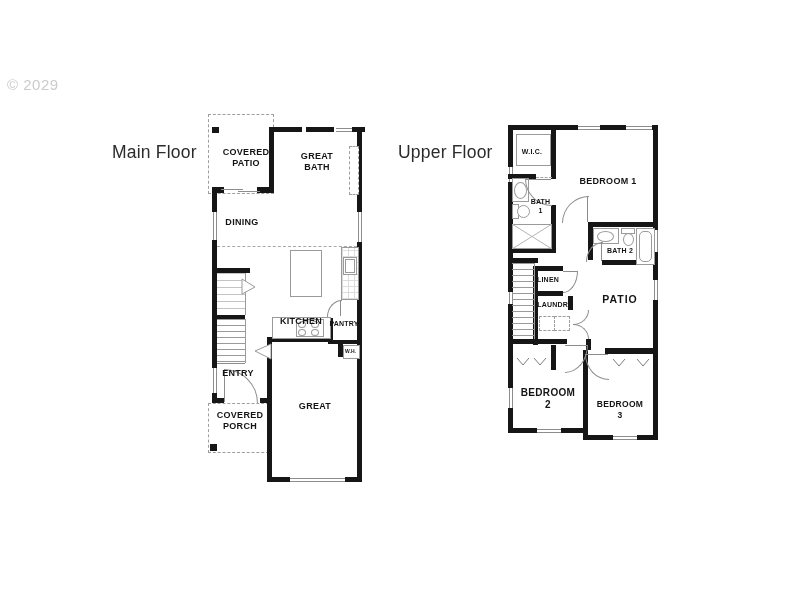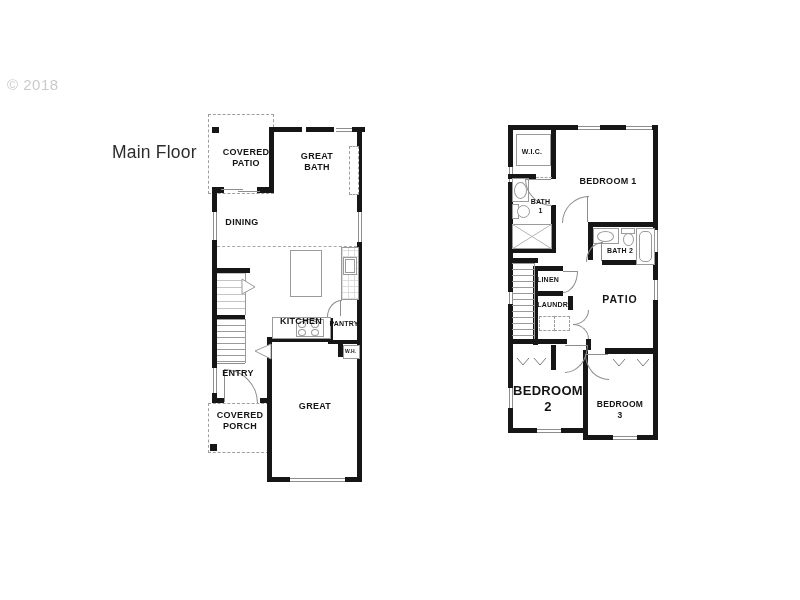--- a/index.html
+++ b/index.html
@@ -32,22 +32,23 @@
   .lab.s5{font-size:5px;letter-spacing:0}
   .lab.nw{white-space:nowrap}
   .title{position:absolute;font-size:17.5px;font-weight:400;color:#2b2b2b;letter-spacing:.2px}
   .wm{position:absolute;left:7px;top:76px;font-size:15px;color:#cbcbcb;letter-spacing:.5px}
 </style>
 </head>
 <body>
 
 <div id="canvas">
 
-  <span class="wm">© 2018</span>
+  <span class="wm">© 2029</span>
   <span class="title" style="left:112px;top:142px">Main Floor</span>
+  <span class="title" style="left:398px;top:142px">Upper Floor</span>
 
   <div class="group">
 
     <i class="da" style="left:208px;top:114px;width:64px;height:78px"></i>
     <i class="da" style="left:208px;top:403px;width:59px;height:48px"></i>
     <i class="w" style="left:212px;top:127px;width:7px;height:6px"></i>
     <i class="w" style="left:210px;top:444px;width:7px;height:7px"></i>
 
     <i class="w" style="left:272px;top:127px;width:30px;height:5px"></i>
     <i class="w" style="left:306px;top:127px;width:28px;height:5px"></i>
@@ -219,17 +220,17 @@
         <polyline points="1,1 7,8 13,1" fill="none" stroke="#7d7d7d"></polyline>
       </svg>
 
     <span class="lab s7" style="left:512px;top:148px;width:40px;height:9px">W.I.C.</span>
     <span class="lab nw" style="left:571px;top:176px;width:74px;height:11px">BEDROOM 1</span>
     <span class="lab s7" style="left:528px;top:198px;width:25px;height:18px">BATH 1</span>
     <span class="lab s7" style="left:607px;top:243px;width:26px;height:17px">BATH 2</span>
     <span class="lab s7" style="left:534px;top:276px;width:28px;height:9px">LINEN</span>
     <span class="lab s7" style="left:533px;top:301px;width:44px;height:9px">LAUNDRY</span>
     <span class="lab" style="left:597px;top:293px;width:46px;height:13px;font-size:10.5px;letter-spacing:1px">PATIO</span>
-    <span class="lab" style="left:525px;top:388px;width:46px;height:22px;font-size:13px">BEDROOM 2</span>
+    <span class="lab" style="left:525px;top:388px;width:46px;height:22px;font-size:10px">BEDROOM 2</span>
     <span class="lab" style="left:597px;top:399px;width:46px;height:22px;font-size:8.5px">BEDROOM 3</span>
   </div>
 
 </div>
 
 </body></html>

